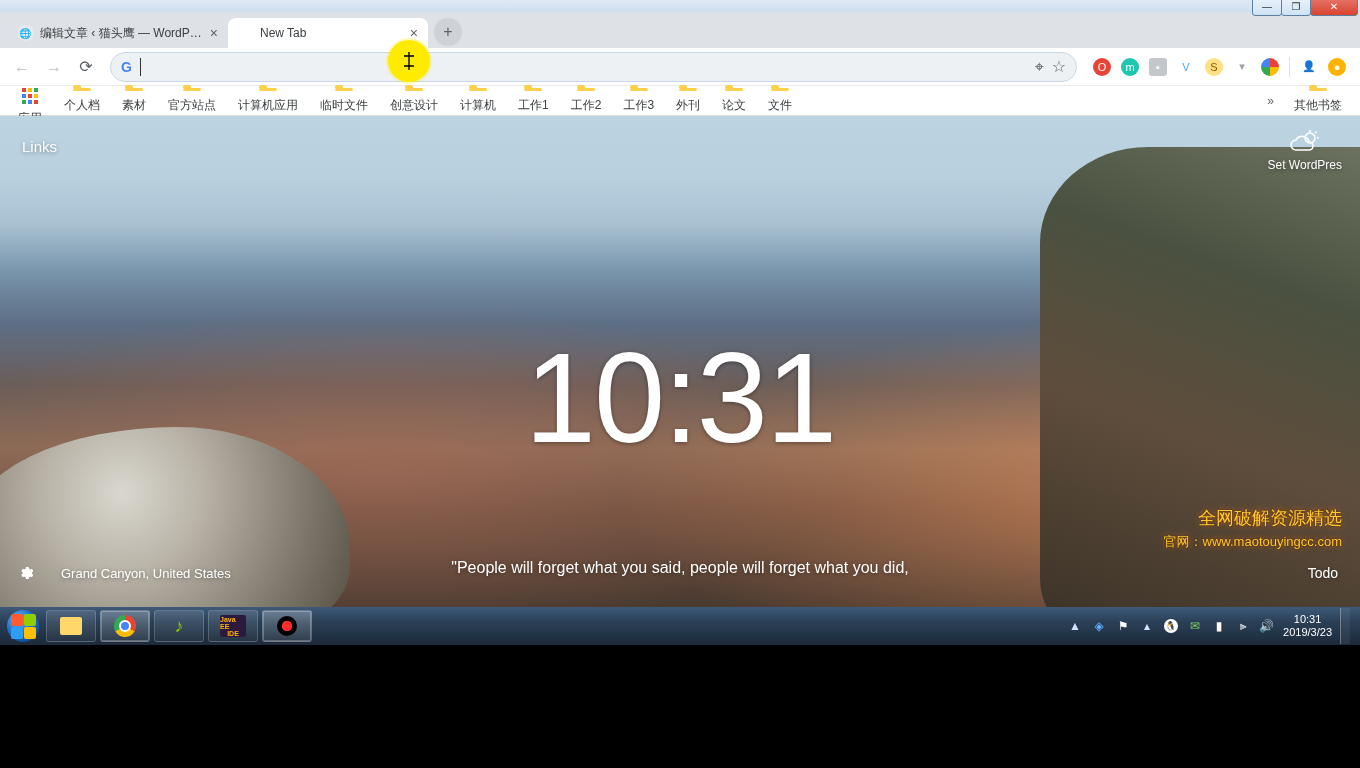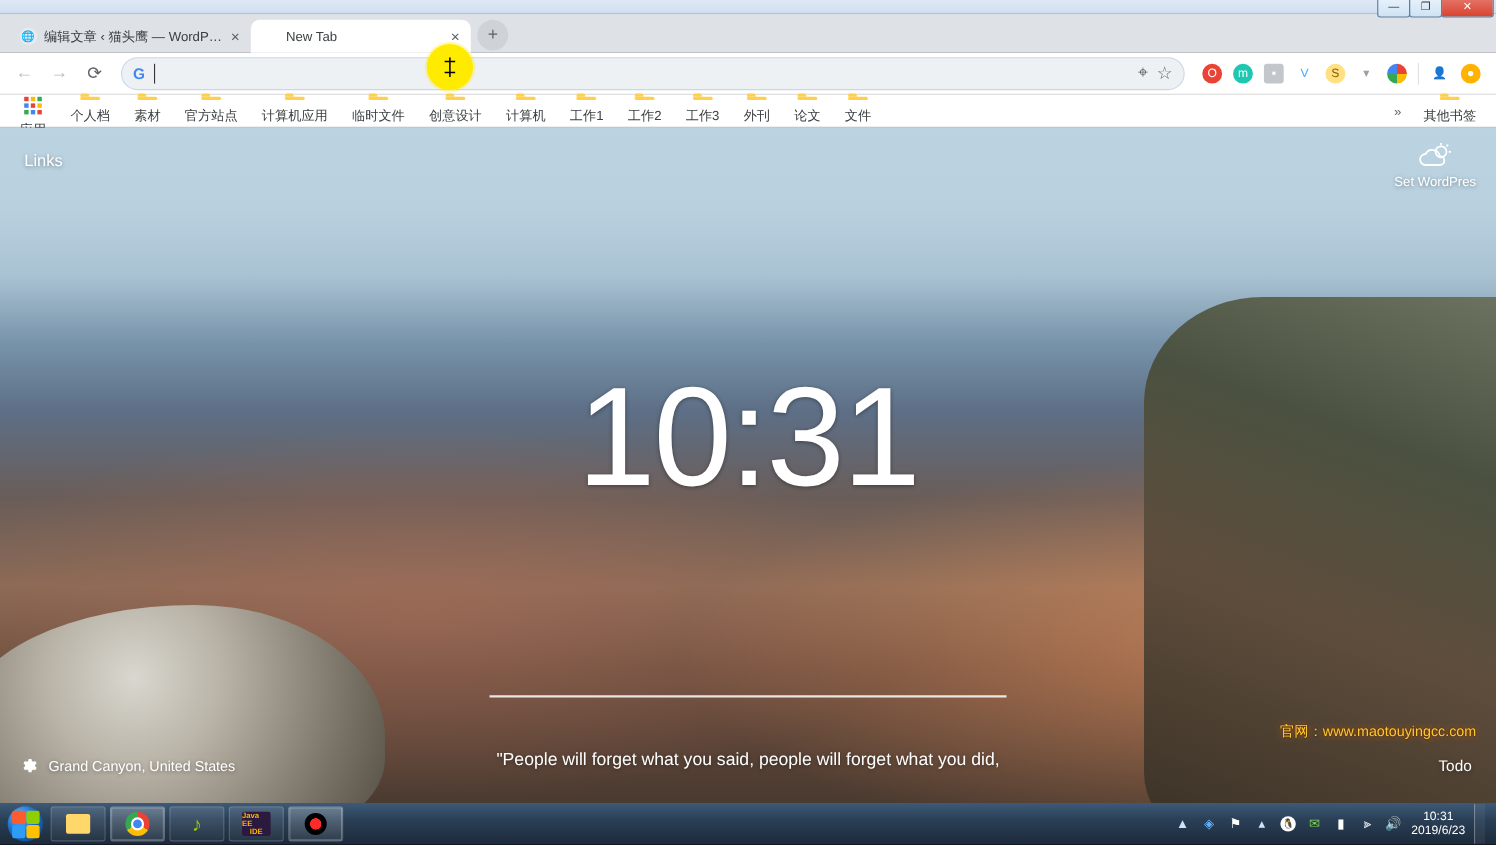--- a/index.html
+++ b/index.html
@@ -37,38 +37,38 @@
 .bookmarks { height:30px; background:#fff; display:flex; align-items:center; padding:0 8px; gap:2px; border-bottom:1px solid #e0e0e0; font-size:12px; color:#3c4043;}
 .bm-item { display:flex;align-items:center;gap:6px;padding:0 10px;height:26px;border-radius:4px;flex-direction:column;}
 .bm-folder { width:18px;height:14px;background:#ffd04c;border-radius:2px;position:relative;}
 .bm-folder::before{content:"";position:absolute;top:-3px;left:0;width:8px;height:3px;background:#ffd04c;border-radius:2px 2px 0 0;}
 .apps-ico { width:16px;height:16px;display:grid;grid-template-columns:repeat(3,4px);grid-template-rows:repeat(3,4px);gap:2px;}
 .apps-ico i{background:#ea4335;}.apps-ico i:nth-child(2){background:#fbbc05}.apps-ico i:nth-child(3){background:#34a853}.apps-ico i:nth-child(4){background:#4285f4}.apps-ico i:nth-child(5){background:#ea4335}.apps-ico i:nth-child(6){background:#fbbc05}.apps-ico i:nth-child(7){background:#34a853}.apps-ico i:nth-child(8){background:#4285f4}.apps-ico i:nth-child(9){background:#ea4335}
 .bm-spacer { flex:1;}
 .bm-overflow { color:#5f6368; padding:0 8px;}
 
 
-.content { position:relative; height:614px; overflow:hidden; color:#fff; text-shadow:0 1px 4px rgba(0,0,0,.4);}
+.content { position:relative; height:491px; overflow:hidden; color:#fff; text-shadow:0 1px 4px rgba(0,0,0,.4);}
 .bg { position:absolute; inset:0;
   background:
     radial-gradient(ellipse 900px 300px at 85% 78%, rgba(255,160,100,.5), transparent 60%),
     radial-gradient(ellipse 700px 260px at 28% 72%, rgba(170,110,90,.55), transparent 65%),
     linear-gradient(#bcd4e2 0%, #b9d1df 12%, #a9c2d2 22%, #7793aa 32%, #5d6f86 42%, #6a5d58 55%, #8a6a55 68%, #6e4f3f 80%, #4a3a30 100%);
 }
 .rocks-left { position:absolute; left:-30px; bottom:-40px; width:380px; height:220px; background:radial-gradient(circle at 40% 30%, #d9d7cf 0%, #b8b2a6 30%, #7a7468 70%, #4d473c 100%); border-radius:60% 50% 40% 30% / 50% 60% 40% 30%; filter:blur(.5px);}
 .cliff-right { position:absolute; right:-40px; bottom:-20px; width:360px; height:480px; background:linear-gradient(200deg,#6e7562 0%, #4a5140 30%, #5f4d3c 60%, #3a3226 100%); border-radius:30% 0 0 10% / 20% 0 0 10%;}
 .links-tl { position:absolute; top:22px; left:22px; font-size:15px;}
 .weather-tr { position:absolute; top:14px; right:18px; text-align:center; font-size:12px;}
 .weather-tr svg { display:block; margin:0 auto 4px auto;}
 .clock { position:absolute; top:208px; left:0; right:0; text-align:center; font-size:128px; font-weight:500; letter-spacing:-2px;}
 .greeting { position:absolute; top:352px; left:0; right:0; text-align:center; font-size:46px; font-weight:400;}
 .focus-q { position:absolute; top:436px; left:0; right:0; text-align:center; font-size:30px; font-weight:400;}
 .focus-input { position:absolute; top:488px; left:50%; transform:translateX(-50%); width:470px; border:none; border-bottom:2px solid rgba(255,255,255,.85); background:transparent; height:30px; outline:none; color:#fff; text-align:center; font-size:20px;}
 .quote { position:absolute; bottom:28px; left:0; right:0; text-align:center; font-size:16px; line-height:1.4; padding:0 260px;}
-.loc-bl { position:absolute; bottom:26px; left:18px; display:flex; align-items:center; gap:10px; font-size:13px;justify-content:flex-end;}
+.loc-bl { position:absolute; bottom:26px; left:18px; display:flex; align-items:center; gap:27px; font-size:13px;justify-content:flex-end;}
 .gear { width:16px;height:16px;}
 .todo-br { position:absolute; bottom:26px; right:22px; font-size:14px;}
 .watermark { position:absolute; right:18px; bottom:56px; text-align:right; font-family:"KaiTi","STKaiti",serif; color:#ffc933; text-shadow:0 0 6px rgba(255,120,0,.8),0 0 2px #000; font-size:18px; line-height:1.5;}
 .watermark .small{font-size:13px;}
 
 
 .taskbar { height:38px; background:linear-gradient(#3d5a78,#2a3f56 40%,#1c2a3a); display:flex; align-items:center; padding:0 4px; gap:4px; color:#fff; font-size:11px;}
 .start-orb { width:38px;height:34px;display:flex;align-items:center;justify-content:center;}
 .start-orb .orb{width:32px;height:32px;border-radius:50%;background:radial-gradient(circle at 35% 30%, #6fb6ff 0%, #1b6fc9 45%, #0a3a70 100%);display:grid;grid-template-columns:12px 12px;grid-template-rows:12px 12px;gap:1px;padding:4px;}
 .start-orb .orb i{border-radius:2px}.start-orb .orb i:nth-child(1){background:#ff5b2e}.start-orb .orb i:nth-child(2){background:#8fce00}.start-orb .orb i:nth-child(3){background:#2e9df7}.start-orb .orb i:nth-child(4){background:#ffc000}
@@ -240,20 +240,21 @@
   <div class="loc-bl">
     <svg class="gear" viewBox="0 0 24 24">
         <path fill="#fff" d="M12 8a4 4 0 1 0 0 8 4 4 0 0 0 0-8zm9 4a7 7 0 0 0-.1-1.2l2.1-1.6-2-3.4-2.5 1a7 7 0 0 0-2-1.2L16 3h-4l-.5 2.6a7 7 0 0 0-2 1.2l-2.5-1-2 3.4 2.1 1.6A7 7 0 0 0 7 12a7 7 0 0 0 .1 1.2L5 14.8l2 3.4 2.5-1a7 7 0 0 0 2 1.2L12 21h4l.5-2.6a7 7 0 0 0 2-1.2l2.5 1 2-3.4-2.1-1.6A7 7 0 0 0 21 12z"></path>
       </svg>
     <span>Grand Canyon, United States</span>
   </div>
 
   <div class="todo-br">Todo</div>
 
   <div class="watermark">
+    <div>全网破解资源精选</div>
     <div class="small">官网：www.maotouyingcc.com</div>
   </div>
 </div>
 
 <div class="taskbar">
   <div class="start-orb">
       <div class="orb">
         <i></i>
         <i></i>
         <i></i>
@@ -288,17 +289,17 @@
     <span class="tray-ico" style="color:#cfe3ff">▴</span>
     <span class="tray-ico">
         <span style="width:14px;height:14px;border-radius:50%;background:#fff;display:flex;align-items:center;justify-content:center;color:#ff6b00;font-size:9px">🐧</span>
       </span>
     <span class="tray-ico" style="color:#7fce5a">✉</span>
     <span class="tray-ico" style="color:#fff">▮</span>
     <span class="tray-ico" style="color:#fff">⫸</span>
     <span class="tray-ico" style="color:#fff">🔊</span>
     <div class="clock-area">
       <div>10:31</div>
-      <div>2019/6/23</div>
+      <div>2019/3/23</div>
     </div>
     <div class="show-desktop"></div>
   </div>
 </div>
 
 </body></html>

